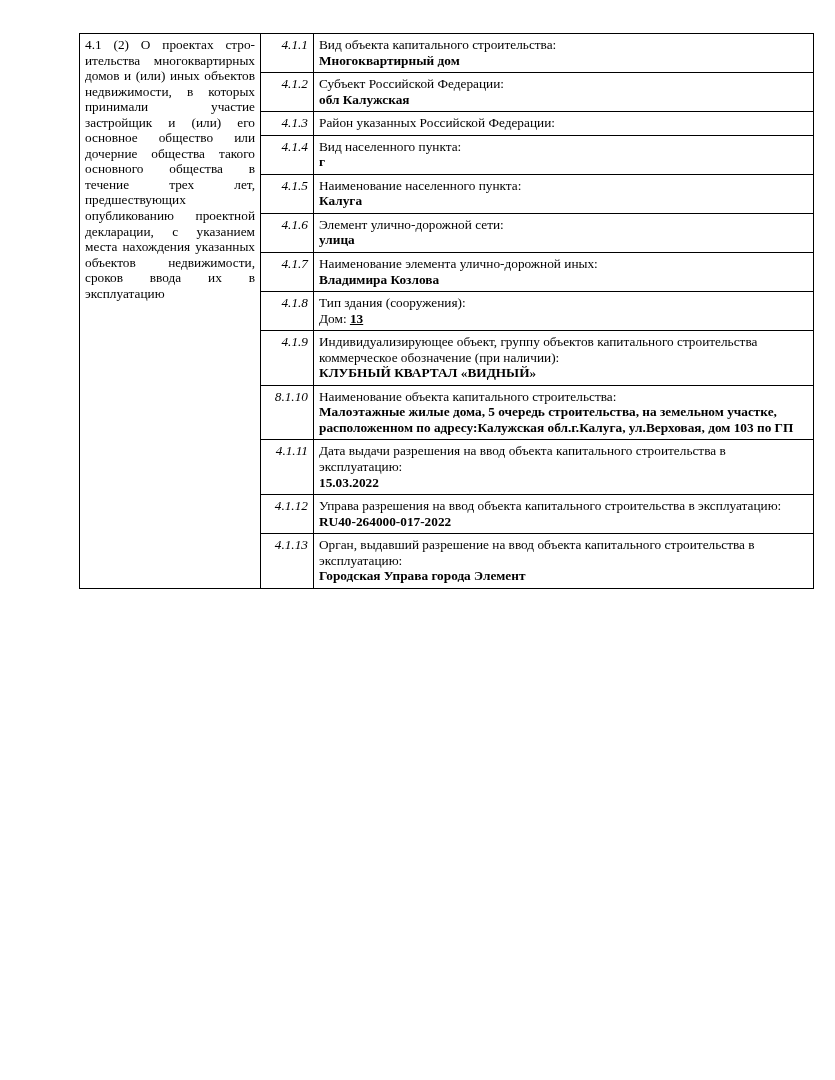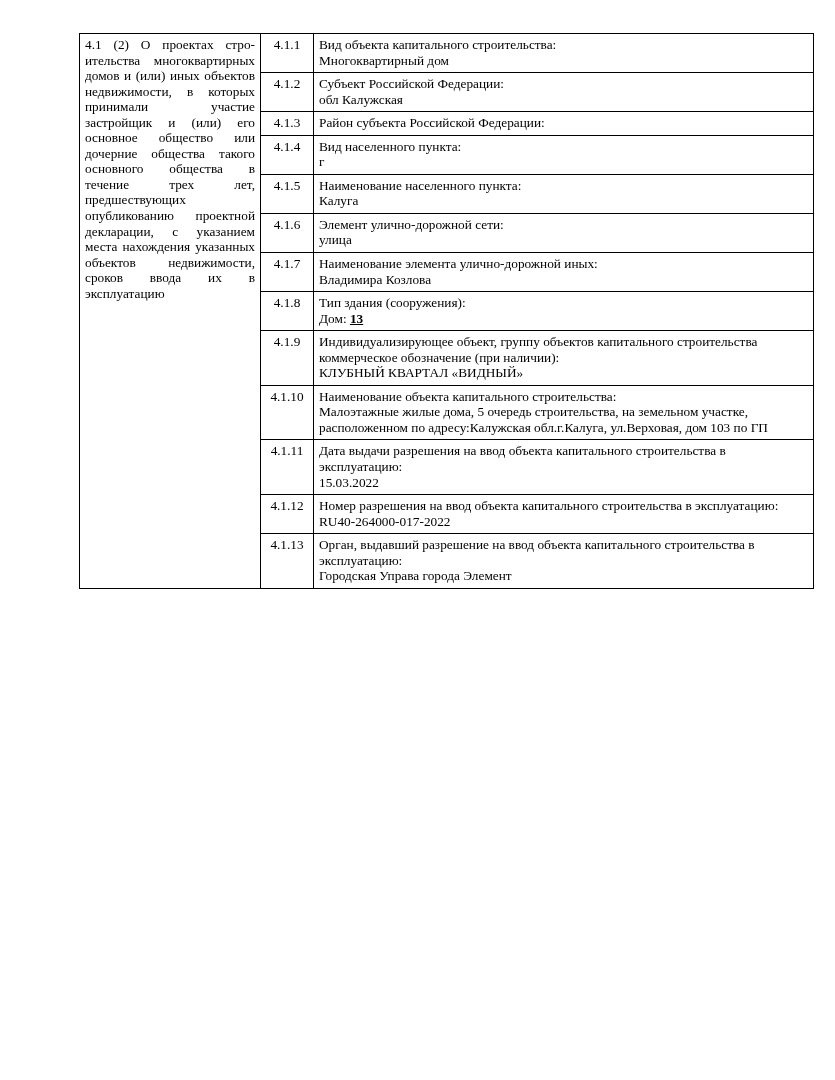--- a/index.html
+++ b/index.html
@@ -36,34 +36,35 @@
   col.c-num  { width: 53px; }
   col.c-body { width: 500px; }
 
   td.cell-left {
     text-align: justify;
     text-align-last: left;
     hyphens: manual;
     padding-top: 4px;
   }
   td.cell-num {
-    text-align: center;
+    text-align: right;
     vertical-align: middle;
     padding-left: 5px;
     white-space: nowrap;
+    font-style: italic;
   }
   td.cell-body {
     vertical-align: middle;
   }
   .label {
     display: block;
   }
   .value {
     display: block;
-    font-weight: normal;
+    font-weight: bold;
   }
   .value-inline {
     font-weight: bold;
     text-decoration: underline;
   }
 </style>
 </head>
 <body>
 
 <div class="page">
@@ -85,21 +86,21 @@
       <tr>
         <td class="cell-num">4.1.2</td>
         <td class="cell-body">
           <span class="label">Субъект Российской Федерации:</span>
           <span class="value">обл Калужская</span>
         </td>
       </tr>
       <tr>
         <td class="cell-num">4.1.3</td>
         <td class="cell-body">
-          <span class="label">Район субъекта Российской Федерации:</span>
+          <span class="label">Район указанных Российской Федерации:</span>
         </td>
       </tr>
       <tr>
         <td class="cell-num">4.1.4</td>
         <td class="cell-body">
           <span class="label">Вид населенного пункта:</span>
           <span class="value">г</span>
         </td>
       </tr>
       <tr>
@@ -131,37 +132,37 @@
         </td>
       </tr>
       <tr>
         <td class="cell-num">4.1.9</td>
         <td class="cell-body">
           <span class="label">Индивидуализирующее объект, группу объектов капитального стро­ительства коммерческое обозначение (при наличии):</span>
           <span class="value">КЛУБНЫЙ КВАРТАЛ «ВИДНЫЙ»</span>
         </td>
       </tr>
       <tr>
-        <td class="cell-num">4.1.10</td>
+        <td class="cell-num">8.1.10</td>
         <td class="cell-body">
           <span class="label">Наименование объекта капитального строительства:</span>
           <span class="value">Малоэтажные жилые дома, 5 очередь строительства, на земельном участке, расположенном по адресу:Калужская обл.г.Калуга, ул.Вер­ховая, дом 103 по ГП</span>
         </td>
       </tr>
       <tr>
         <td class="cell-num">4.1.11</td>
         <td class="cell-body">
           <span class="label">Дата выдачи разрешения на ввод объекта капитального строительства в эксплуатацию:</span>
           <span class="value">15.03.2022</span>
         </td>
       </tr>
       <tr>
         <td class="cell-num">4.1.12</td>
         <td class="cell-body">
-          <span class="label">Номер разрешения на ввод объекта капитального строительства в экс­плуатацию:</span>
+          <span class="label">Управа разрешения на ввод объекта капитального строительства в экс­плуатацию:</span>
           <span class="value">RU40-264000-017-2022</span>
         </td>
       </tr>
       <tr>
         <td class="cell-num">4.1.13</td>
         <td class="cell-body">
           <span class="label">Орган, выдавший разрешение на ввод объекта капитального строитель­ства в эксплуатацию:</span>
           <span class="value">Городская Управа города Элемент</span>
         </td>
       </tr>

